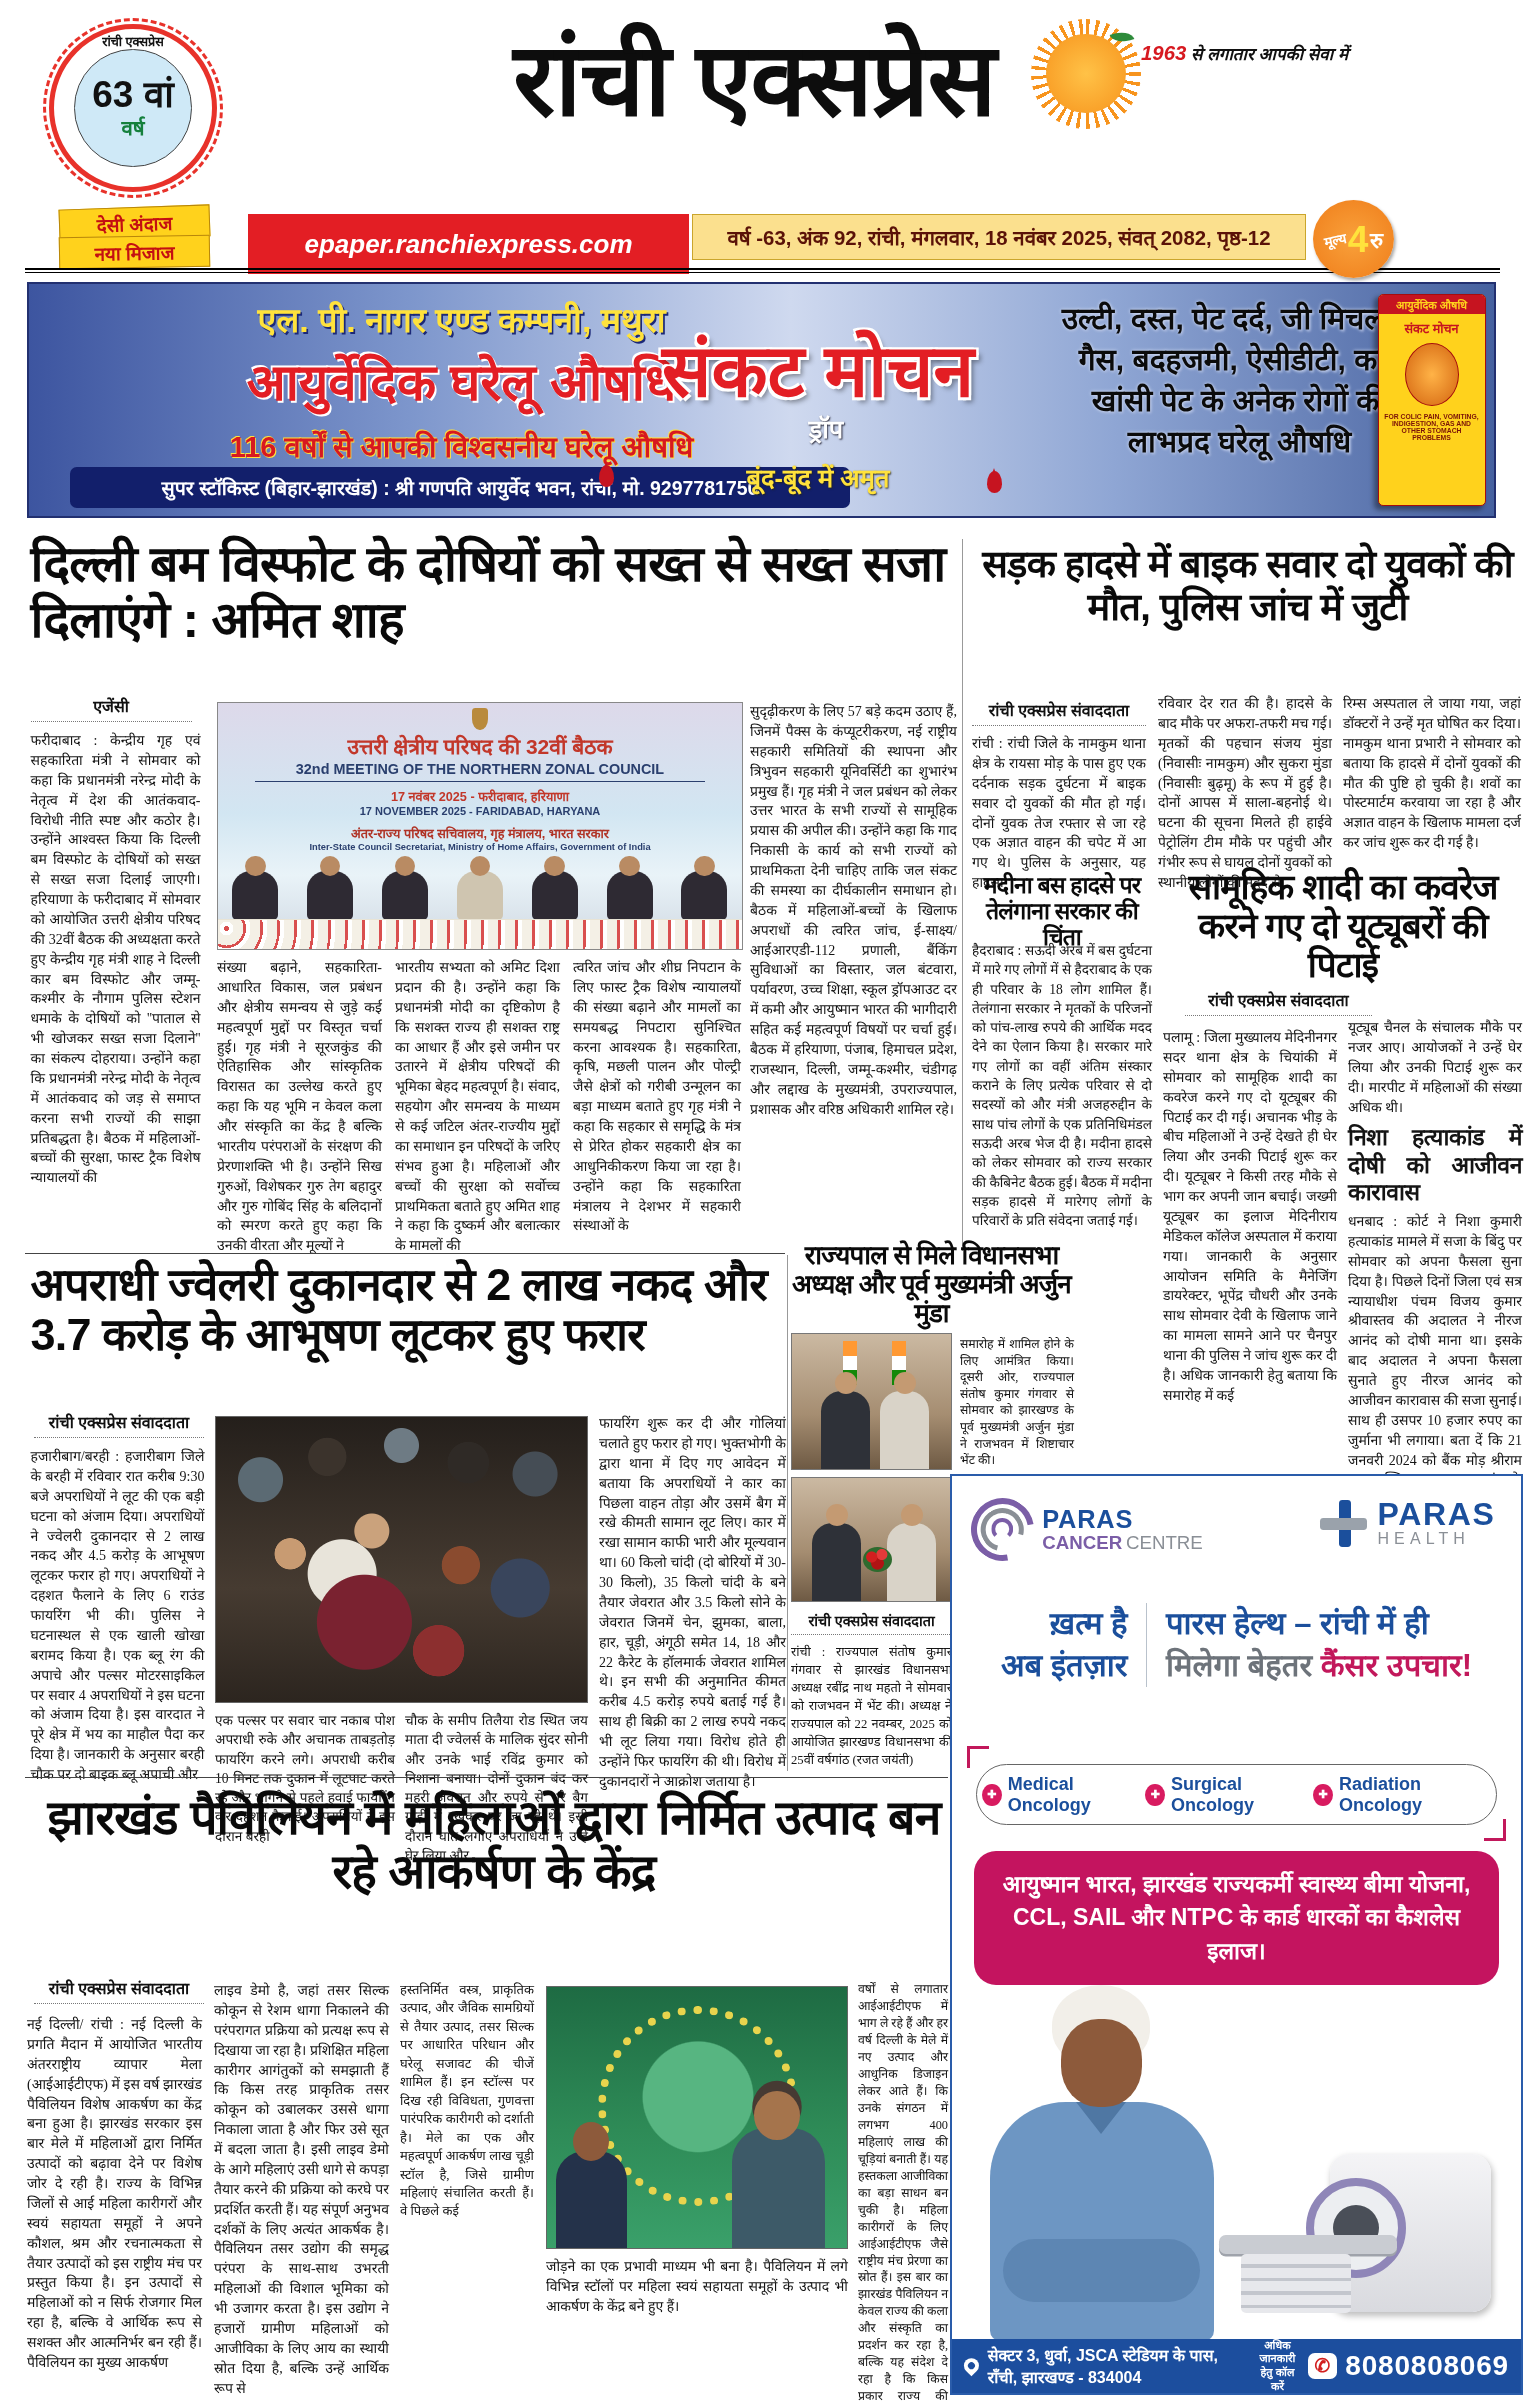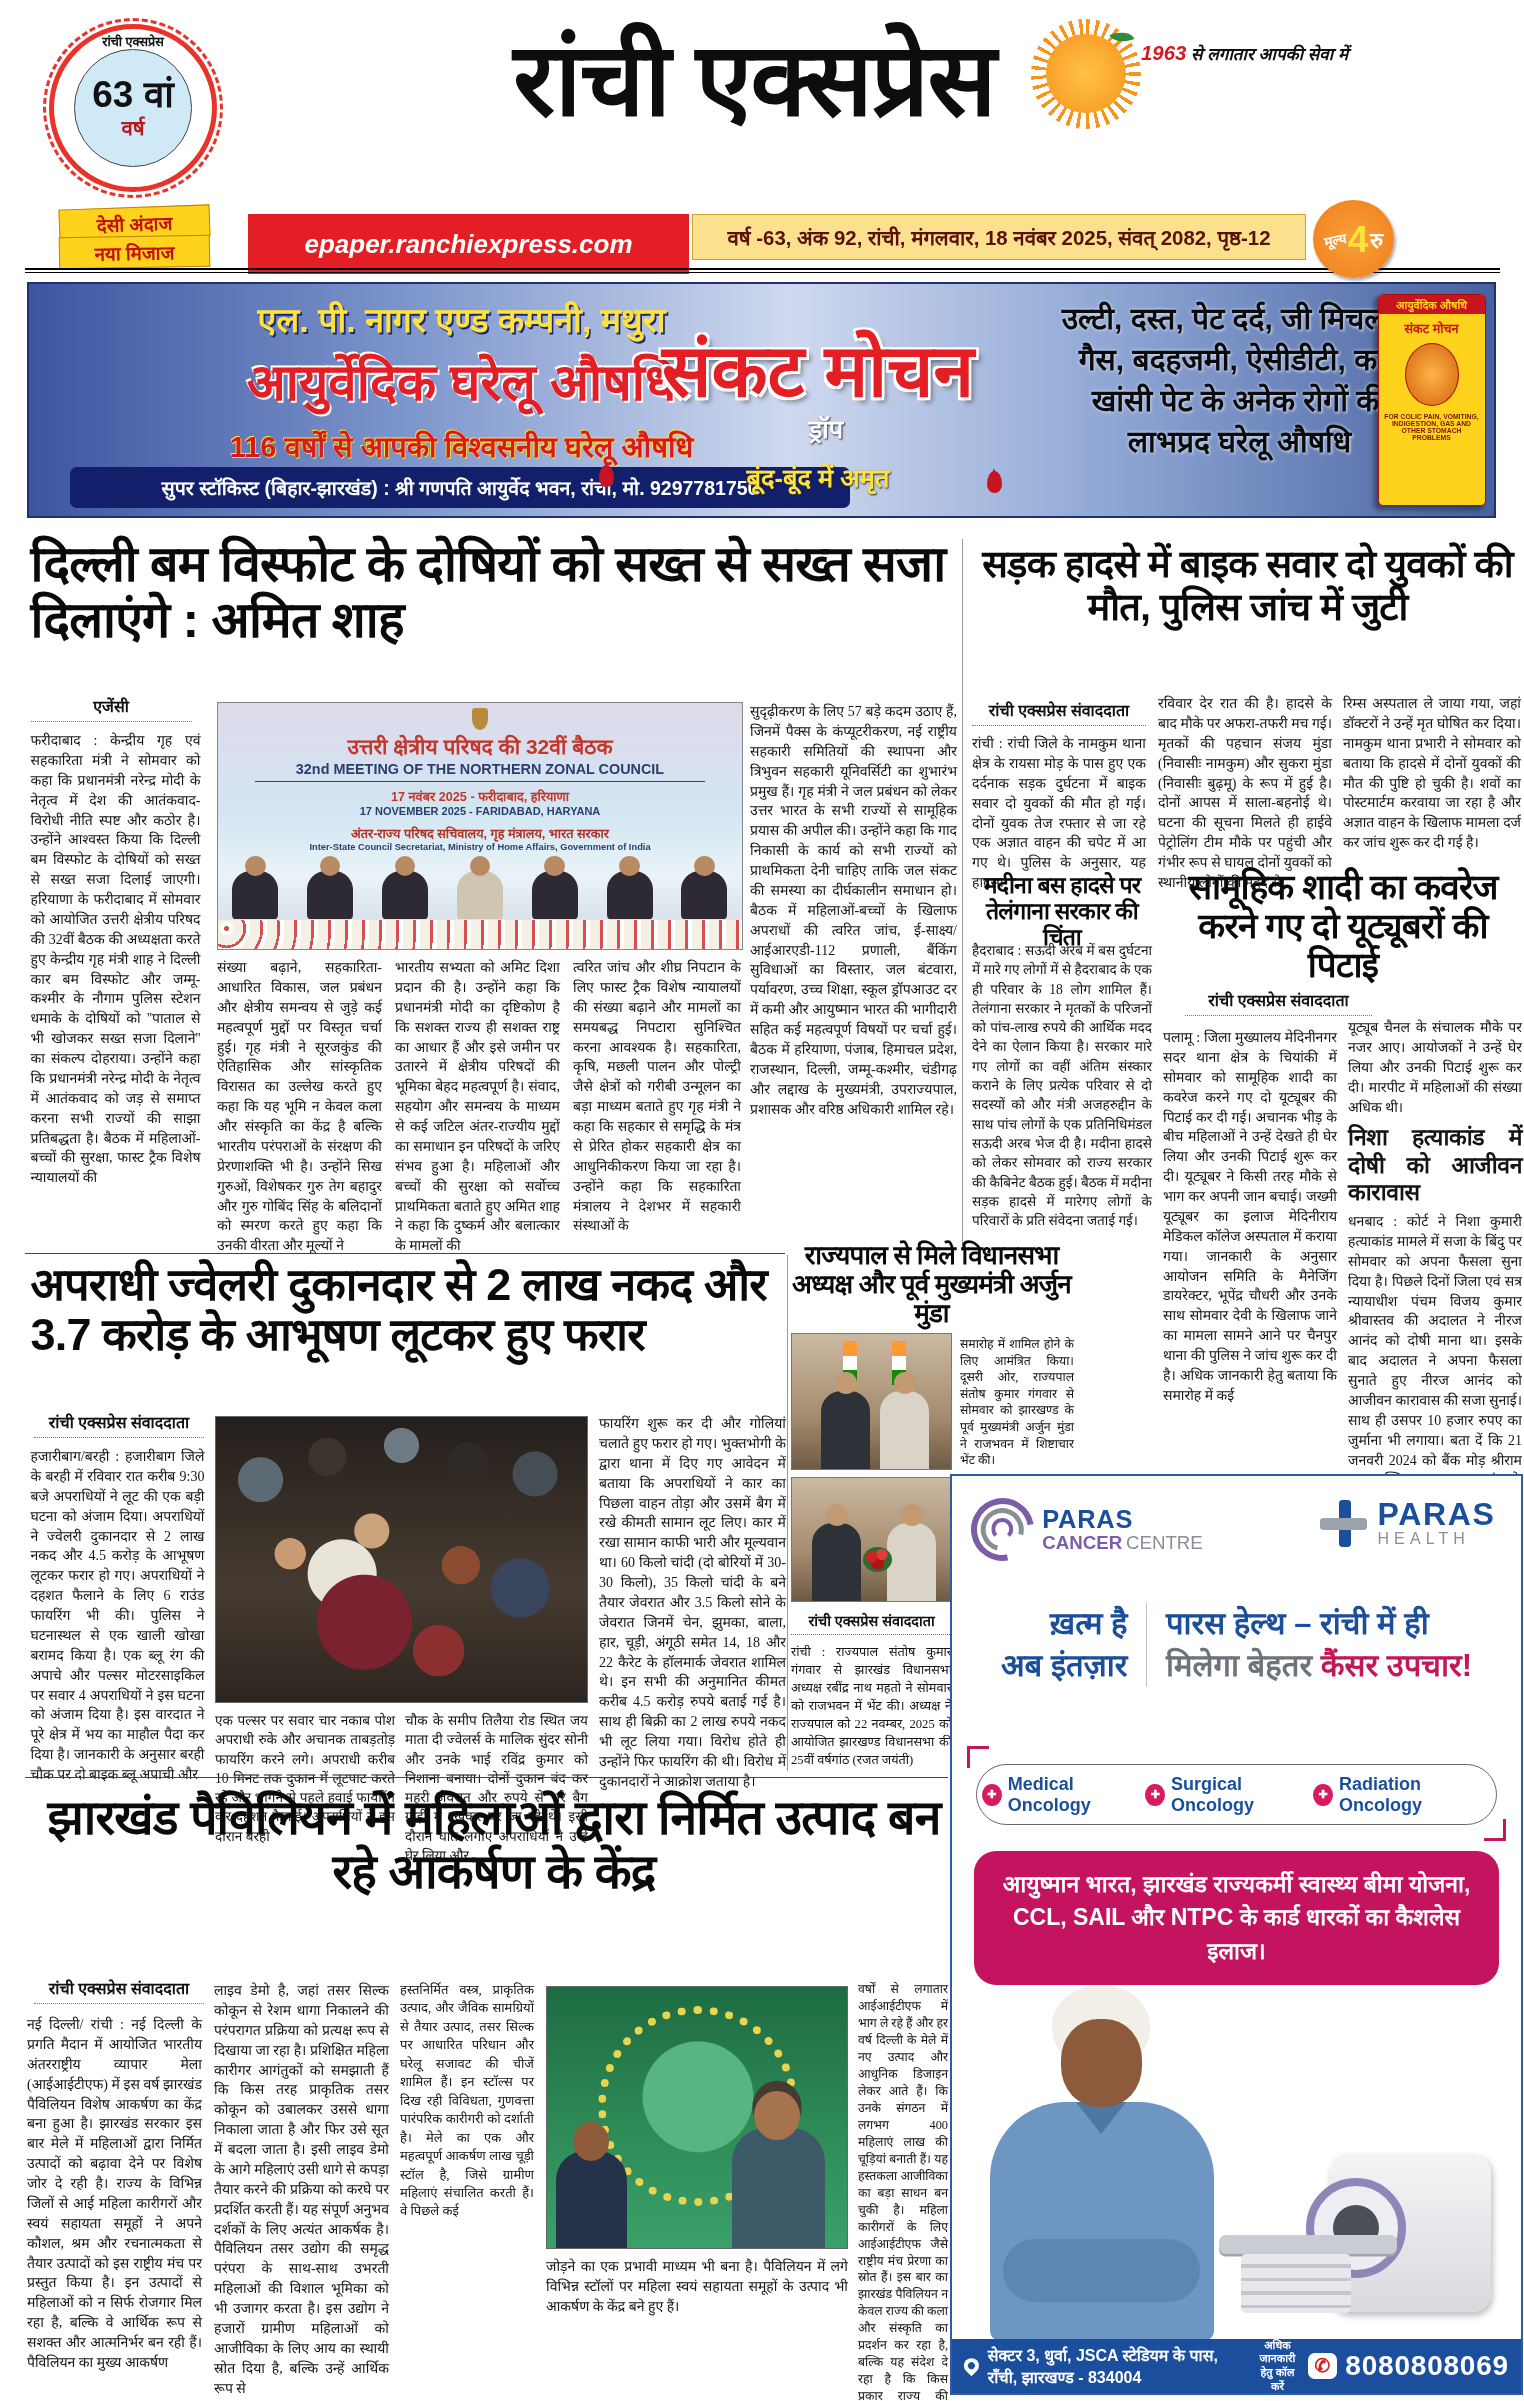--- a/index.html
+++ b/index.html
@@ -7,21 +7,21 @@
   .page { position:relative; width:1525px; height:2401px; background:#fff; margin:0 auto; overflow:hidden;
           font-family:"Liberation Sans", sans-serif; color:#111; }
 
   
   .seal { position:absolute; left:49px; top:24px; width:168px; height:168px; border-radius:50%;
           background:#fff; border:5.1px solid #e8322a; outline:3.4px dashed #e8322a; outline-offset:3.4px; }
   .seal-inner { position:absolute; inset:20.4px; border-radius:50%; background:#cfe9f7; border:1.7px solid #444;
           display:flex; flex-direction:column; align-items:center; justify-content:center; }
   .seal-ring-text { position:absolute; top:3.4px; left:0; right:0; text-align:center; font-size:12.7px; font-weight:bold; color:#111; }
   .seal-years { font-size:37px; font-weight:900; color:#111; line-height:1; }
-  .seal-year-word { font-size:20.4px; font-weight:900; color:#b91c1c; }
+  .seal-year-word { font-size:20.4px; font-weight:900; color:#15803d; }
   .ribbon { position:absolute; left:59px; width:151px; background:#ffd21c; color:#c40f12; font-weight:900;
             text-align:center; font-size:18.7px; padding:2.5px 0; transform:rotate(-2deg); border:0.8px solid #b8860b; }
   .ribbon2 { top:236px; transform:rotate(-1deg); }
   .masthead-title { position:absolute; left:254px; right:271px; top:29px; text-align:center;
             font-size:102px; font-weight:900; letter-spacing:-1.7px; color:#0d0d0d; z-index:2; line-height:1; }
   .sun { position:absolute; left:1031px; top:18.7px; width:110px; height:110px; border-radius:50%; z-index:1;
          background:repeating-conic-gradient(#f7941d 0deg 4deg, rgba(247,148,29,0) 4deg 11deg); }
   .sun::after { content:""; position:absolute; inset:15.3px; border-radius:50%; background:radial-gradient(#ffc247,#f7941d); }
   .tagline { position:absolute; left:1141px; top:42px; z-index:3; font-size:17px; font-weight:bold; font-style:italic; }
   .tagline .yr { color:#d71920; font-size:20.4px; }

